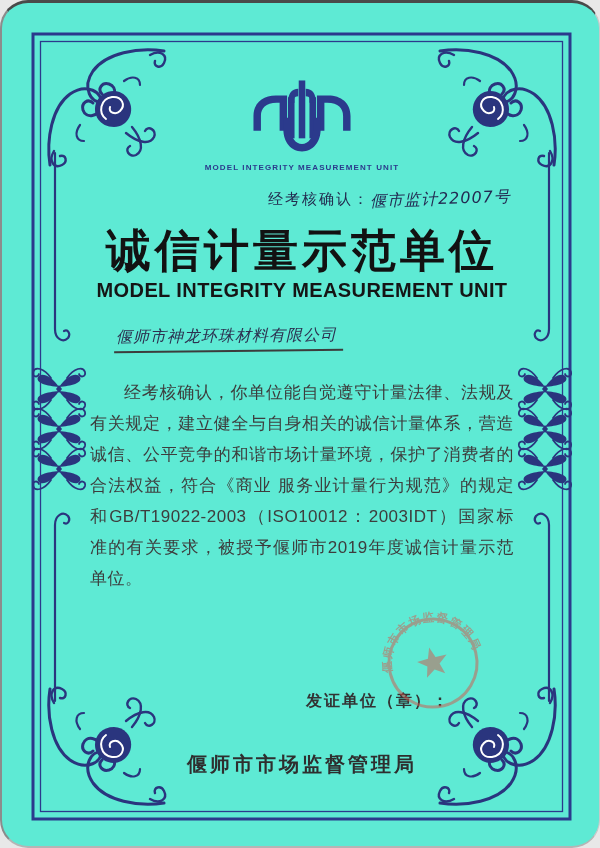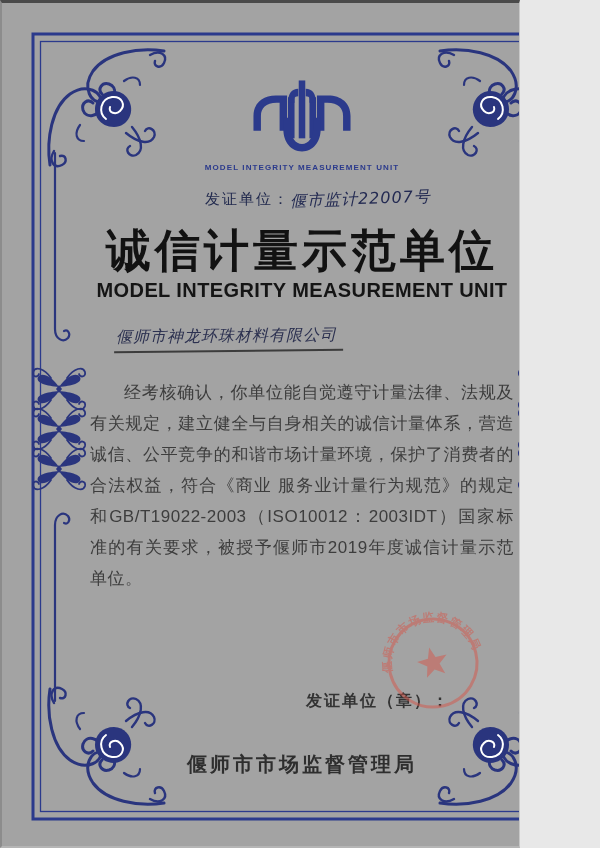--- a/index.html
+++ b/index.html
@@ -1,21 +1,22 @@
 <!DOCTYPE html>
 <html><head>
 <meta charset="utf-8">
 <style>
   html,body{margin:0;padding:0;background:#e8e8e8;}
   .page{
-    position:relative;width:520px;height:848px;background:#a3a3a3;overflow:hidden;
+    position:relative;width:600px;height:848px;background:#5eead4;overflow:hidden;
     font-family:"Liberation Sans",sans-serif;
     border-top:3px solid #4a4a4a;border-left:2px solid #8c8c8c;
     border-right:1px solid #c8c8c8;border-bottom:2px solid #b5b5b5;
     box-sizing:border-box;
+    border-radius:28px;
   }
   .border-svg{position:absolute;left:0;top:0;pointer-events:none;}
   .logo-wrap{position:absolute;left:0;top:70px;width:600px;text-align:center;}
   .logo-caption{
     margin-top:2px;font-size:8px;font-weight:bold;letter-spacing:1.1px;
     color:#2b3a8c;font-family:"Liberation Sans",sans-serif;
   }
   .cert-line{
     position:absolute;top:186px;right:88px;font-size:15px;color:#1d2340;
     white-space:nowrap;
@@ -124,21 +125,21 @@
         <rect x="68" y="26" width="7" height="44"></rect>
         <path d="M45,32 C45,22 49,17 56,17 L56,25 C51,25 52,28 52,32 Z"></path>
         <path d="M75,32 C75,22 71,17 64,17 L64,25 C69,25 68,28 68,32 Z"></path>
         <path d="M40,48 L40,60 C40,74 48,84 60,84 C72,84 80,74 80,60 L80,48 L72,48 L72,60 C72,69 67,76 60,76 C53,76 48,69 48,60 L48,48 Z"></path>
       </g>
     </svg>
     <div class="logo-caption">MODEL INTEGRITY MEASUREMENT UNIT</div>
   </div>
 
   <div class="cert-line">
-    <span class="cert-label">发证单位：</span><span class="cert-value">偃市监计22007号</span>
+    <span class="cert-label">经考核确认：</span><span class="cert-value">偃市监计22007号</span>
   </div>
 
   <div class="title-cn">诚信计量示范单位</div>
   <div class="title-en">MODEL INTEGRITY MEASUREMENT UNIT</div>
 
   <div class="recipient">偃师市神龙环珠材料有限公司</div>
 
   <div class="body-text">经考核确认，你单位能自觉遵守计量法律、法规及有关规定，建立健全与自身相关的诚信计量体系，营造诚信、公平竞争的和谐市场计量环境，保护了消费者的合法权益，符合《商业 服务业计量行为规范》的规定和GB/T19022-2003（ISO10012：2003IDT）国家标准的有关要求，被授予偃师市2019年度诚信计量示范单位。</div>
 
   <div class="issuer-line">发证单位（章）：</div>

